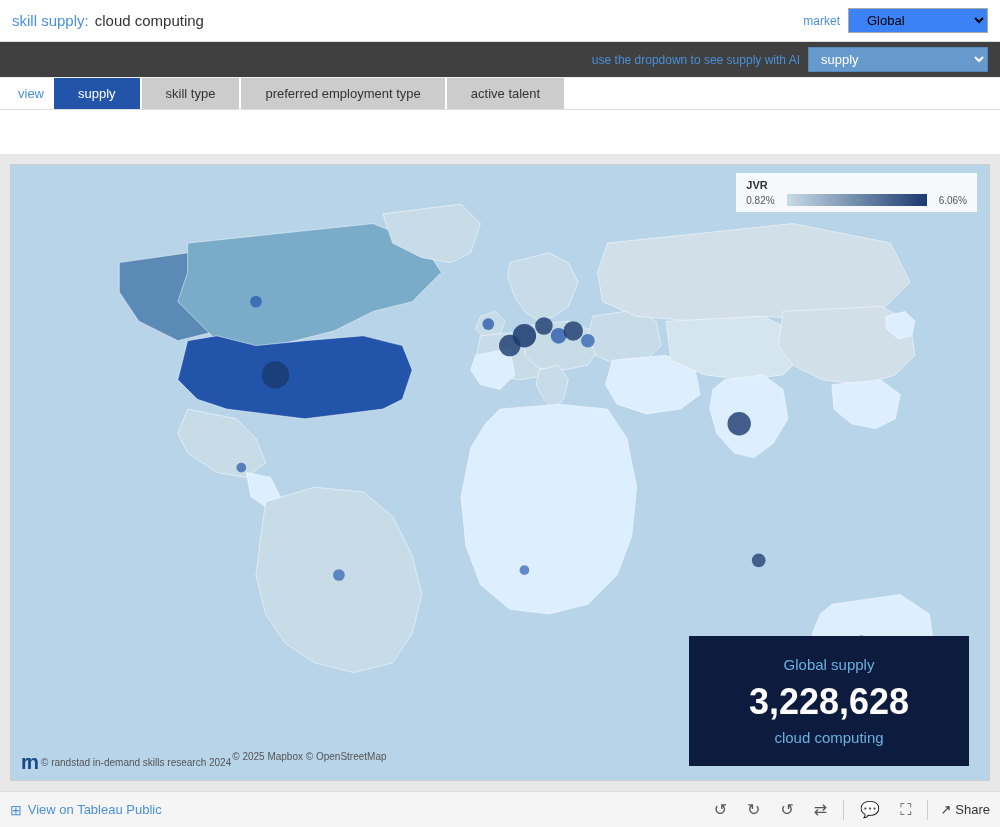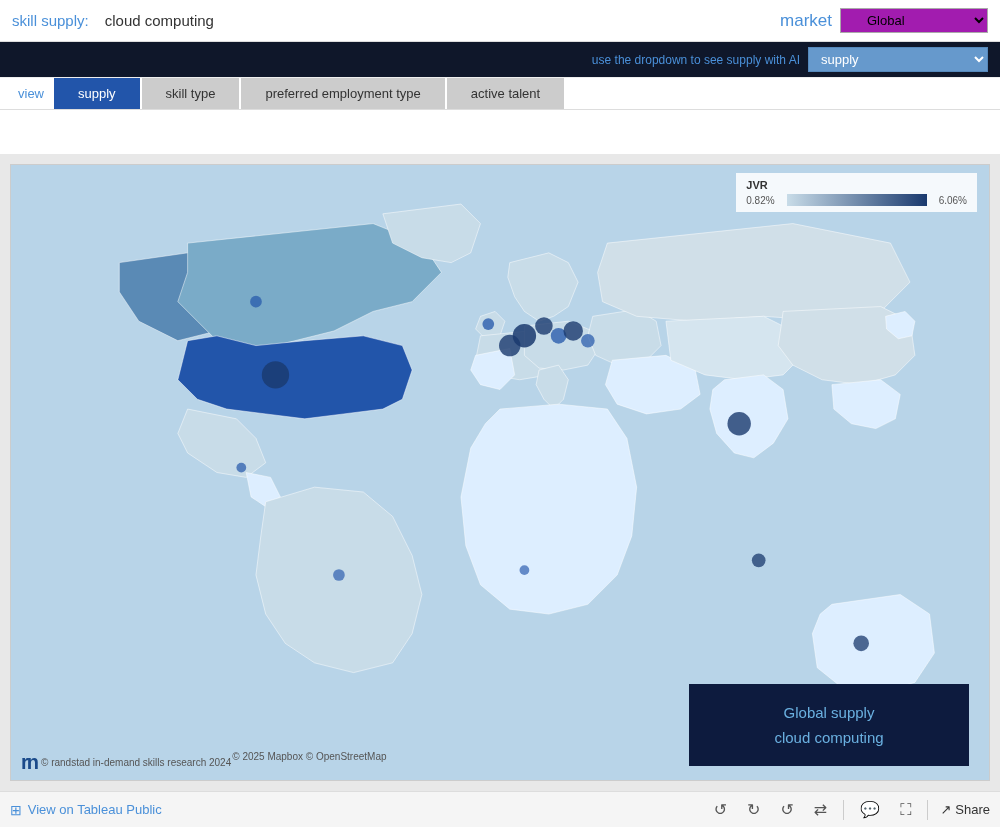--- a/index.html
+++ b/index.html
@@ -2,29 +2,29 @@
 <html><head>
   <meta charset="utf-8">
   <style>
     * { box-sizing: border-box; margin: 0; padding: 0; }
     body { font-family: Arial, sans-serif; background: #f0f0f0; width: 1000px; height: 827px; overflow: hidden; }
 
     #app { width: 1000px; height: 827px; background: #fff; display: flex; flex-direction: column; }
 
     
     #header { padding: 8px 12px; display: flex; align-items: center; justify-content: space-between; border-bottom: 1px solid #ddd; }
-    #title-area { display: flex; align-items: center; gap: 16px; }
+    #title-area { display: flex; align-items: center; gap: 6px; }
     #title-skill { color: #4a90d9; font-size: 15px; font-weight: 400; }
     #title-topic { color: #333; font-size: 15px; font-weight: 400; }
     #market-area { display: flex; align-items: center; gap: 8px; }
-    #market-label { color: #4a90d9; font-size: 17px; text-align: right; }
-    #market-select { border: 1px solid #aaa; padding: 3px 20px 3px 22px; font-size: 13px; background: #a21caf; appearance: auto; min-width: 120px; }
-
-    
-    #sub-header { padding: 5px 12px; display: flex; align-items: center; justify-content: flex-end; gap: 8px; border-bottom: 1px solid #eee; background: #0f172a; }
+    #market-label { color: #4a90d9; font-size: 12px; text-align: right; }
+    #market-select { border: 1px solid #aaa; padding: 3px 20px 3px 14px; font-size: 13px; background: #3b82f6; appearance: auto; min-width: 120px; }
+
+    
+    #sub-header { padding: 5px 12px; display: flex; align-items: center; justify-content: flex-end; gap: 8px; border-bottom: 1px solid #eee; background: #404040; }
     #dropdown-label { color: #4a90d9; font-size: 12px; }
     #supply-select { background: #6699cc; color: #fff; border: 1px solid #5588bb; padding: 3px 8px; font-size: 13px; min-width: 180px; }
     #supply-select option { background: #fff; color: #333; }
 
     
     #tab-bar { display: flex; align-items: center; background: #fff; border-bottom: 1px solid #ddd; padding: 0 8px; }
     #view-label { color: #4a90d9; font-size: 13px; padding: 8px 10px; }
     .tab { padding: 8px 24px; font-size: 13px; cursor: pointer; border: none; background: #ccc; color: #333; margin-right: 2px; }
     .tab.active { background: #2255aa; color: #fff; }
 
@@ -186,20 +186,21 @@
         <div id="jvr-title">JVR</div>
         <div id="jvr-bar-row">
           <span id="jvr-min">0.82%</span>
           <div id="jvr-gradient"></div>
           <span id="jvr-max">6.06%</span>
         </div>
       </div>
 
       <div id="info-box">
         <div id="info-box-title">Global supply</div>
+        <div id="info-box-number">3,228,628</div>
         <div id="info-box-skill">cloud computing</div>
       </div>
 
       <div id="map-footer">
         <div class="logo-area">
           <span class="randstad-logo">rn</span>
           <span>© randstad in-demand skills research 2024</span>
         </div>
         <span>© 2025 Mapbox  ©  OpenStreetMap</span>
       </div>

